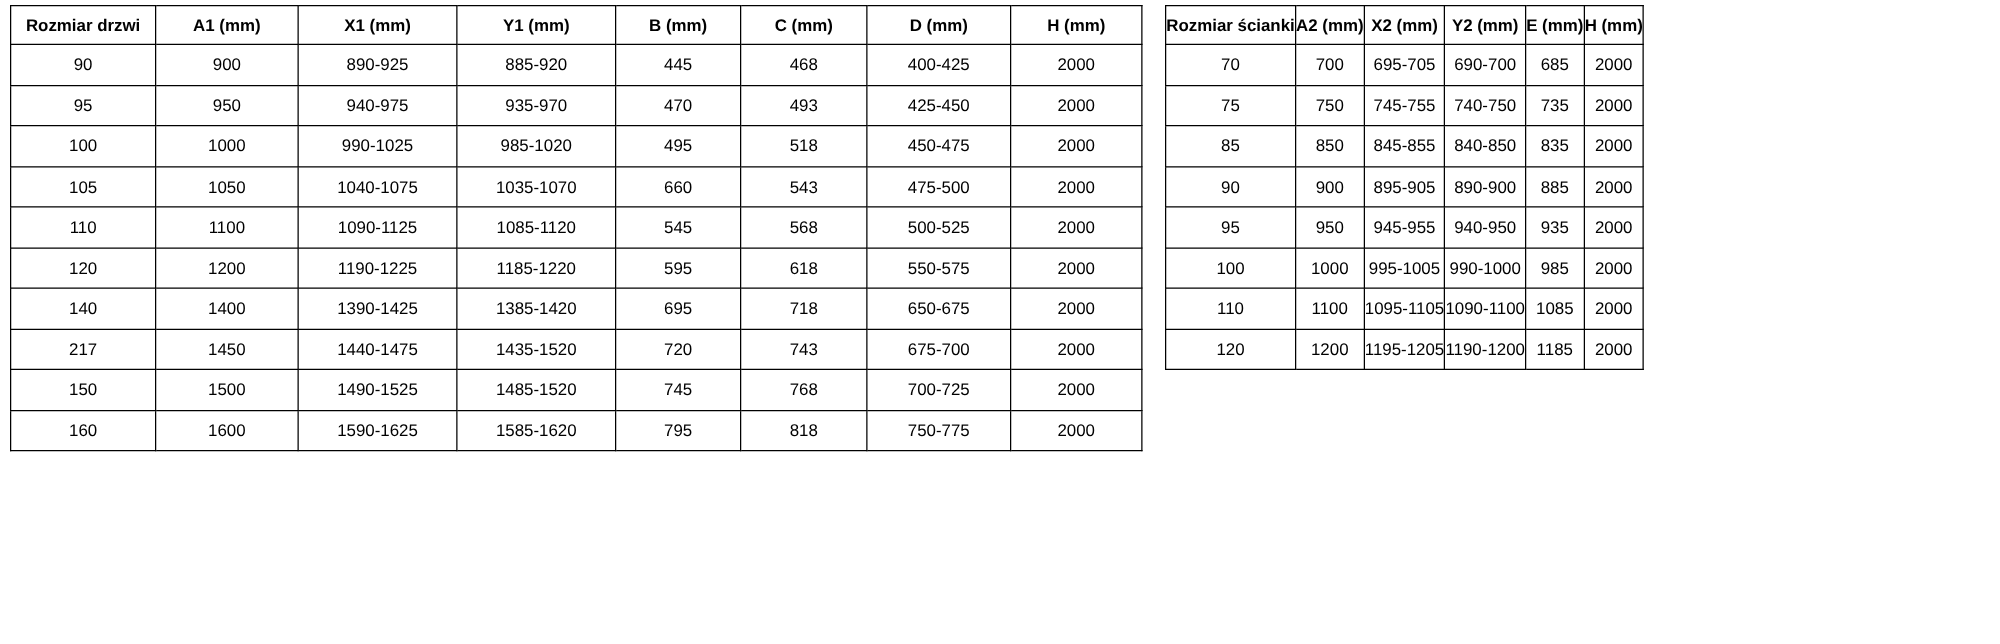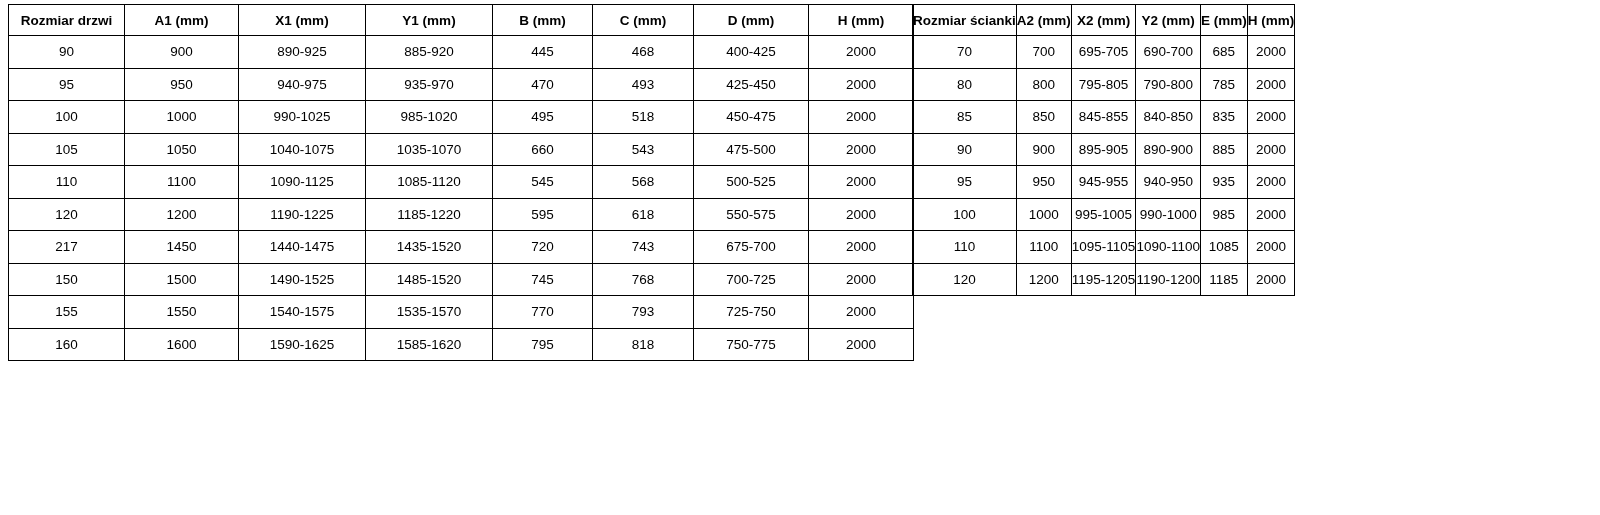--- a/index.html
+++ b/index.html
@@ -20,21 +20,21 @@
     height: 515px;
   }
   .table-wrap {
     position: absolute;
   }
   #doors-table-wrap {
     left: 8px;
     top: 4px;
   }
   #walls-table-wrap {
-    left: 912px;
+    left: 932px;
     top: 4px;
   }
   table {
     border-collapse: collapse;
     table-layout: fixed;
   }
   table th, table td {
     border: 1px solid #000000;
     text-align: center;
     vertical-align: middle;
@@ -151,47 +151,47 @@
           <td>120</td>
           <td>1200</td>
           <td>1190-1225</td>
           <td>1185-1220</td>
           <td>595</td>
           <td>618</td>
           <td>550-575</td>
           <td>2000</td>
         </tr>
         <tr>
+          <td>140</td>
+          <td>1400</td>
+          <td>1390-1425</td>
+          <td>1385-1420</td>
+          <td>695</td>
+          <td>718</td>
+          <td>650-675</td>
+          <td>2000</td>
+        </tr>
+        <tr>
           <td>217</td>
           <td>1450</td>
           <td>1440-1475</td>
           <td>1435-1520</td>
           <td>720</td>
           <td>743</td>
           <td>675-700</td>
           <td>2000</td>
         </tr>
         <tr>
           <td>150</td>
           <td>1500</td>
           <td>1490-1525</td>
           <td>1485-1520</td>
           <td>745</td>
           <td>768</td>
           <td>700-725</td>
-          <td>2000</td>
-        </tr>
-        <tr>
-          <td>155</td>
-          <td>1550</td>
-          <td>1540-1575</td>
-          <td>1535-1570</td>
-          <td>770</td>
-          <td>793</td>
-          <td>725-750</td>
           <td>2000</td>
         </tr>
         <tr>
           <td>160</td>
           <td>1600</td>
           <td>1590-1625</td>
           <td>1585-1620</td>
           <td>795</td>
           <td>818</td>
           <td>750-775</td>
@@ -224,25 +224,25 @@
       <tbody>
         <tr>
           <td>70</td>
           <td>700</td>
           <td>695-705</td>
           <td>690-700</td>
           <td>685</td>
           <td>2000</td>
         </tr>
         <tr>
-          <td>80</td>
-          <td>800</td>
-          <td>795-805</td>
-          <td>790-800</td>
-          <td>785</td>
+          <td>75</td>
+          <td>750</td>
+          <td>745-755</td>
+          <td>740-750</td>
+          <td>735</td>
           <td>2000</td>
         </tr>
         <tr>
           <td>85</td>
           <td>850</td>
           <td>845-855</td>
           <td>840-850</td>
           <td>835</td>
           <td>2000</td>
         </tr>

